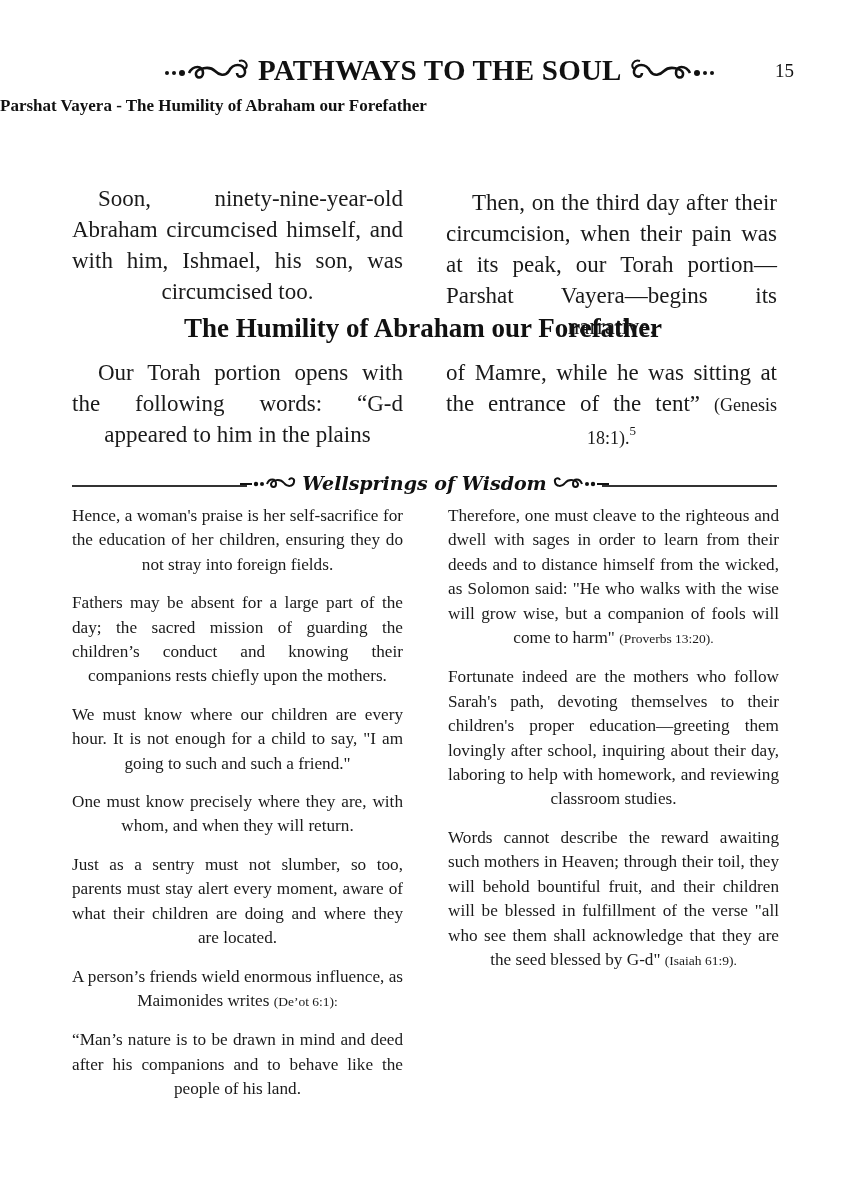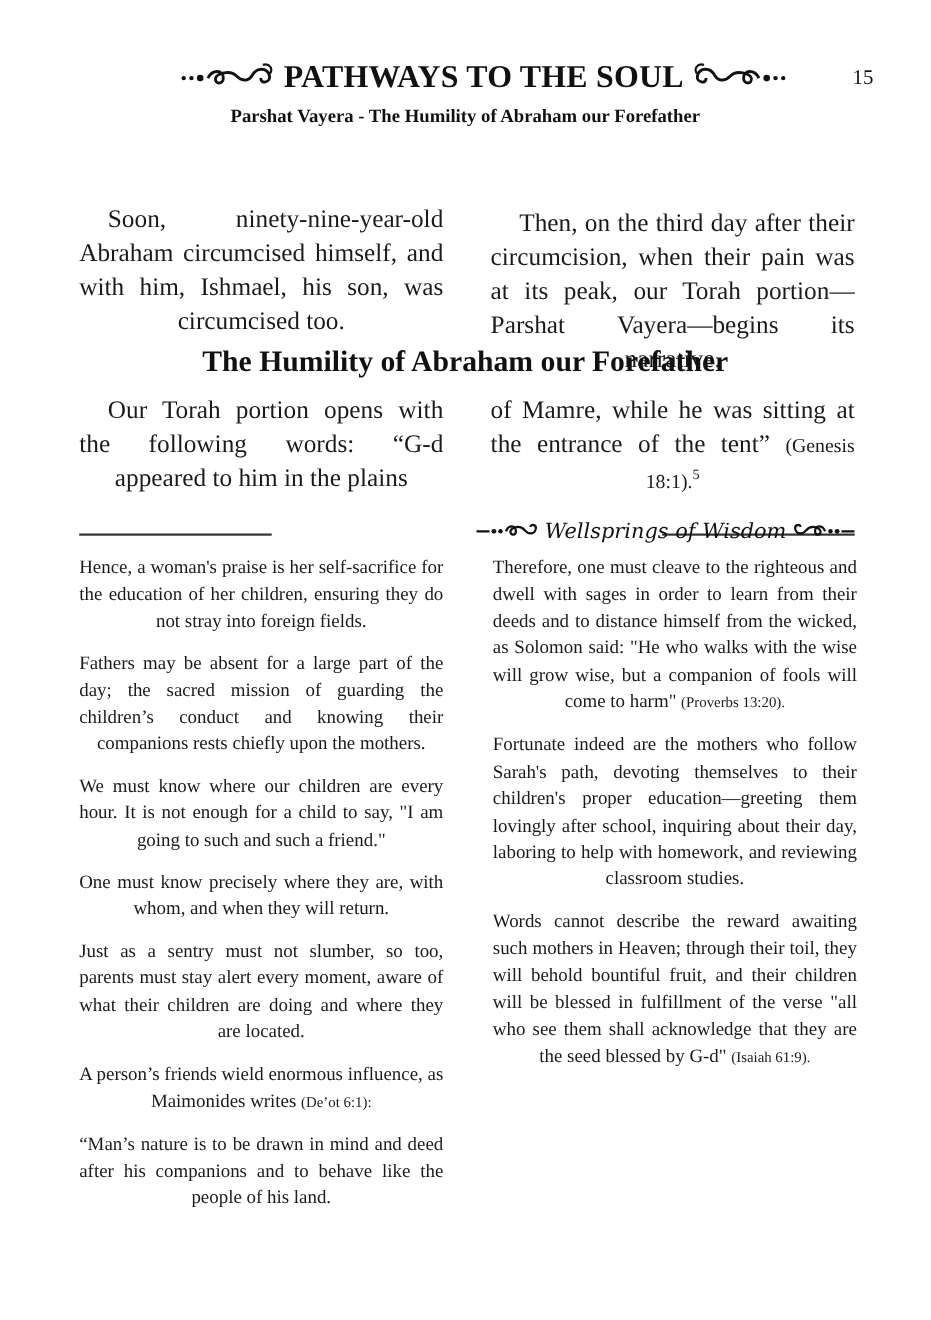--- a/index.html
+++ b/index.html
@@ -4,43 +4,43 @@
 <style>
   html, body { margin: 0; padding: 0; background: #ffffff; }
   body { width: 846px; height: 1200px; position: relative; overflow: hidden;
          font-family: "Liberation Serif", "DejaVu Serif", serif; color: #1a1a1a; }
 
   .header { position: absolute; left: 16px; top: 50px; width: 846px; height: 44px; }
   .header-title { position: absolute; left: 0; width: 846px; top: 0; text-align: center;
                   font-weight: bold; font-size: 29px; letter-spacing: 0.2px; line-height: 40px; color: #111; }
   .header-title .orn { display: inline-block; vertical-align: middle; }
   .page-number { position: absolute; right: 68px; top: 10px; font-weight: normal; font-size: 19px; color: #111; }
-  .subtitle { position: absolute; left: 0; width: 846px; top: 96px; text-align: center;
+  .subtitle { position: absolute; left: 0; width: 846px; top: 96px; 
               font-weight: bold; font-size: 17px; color: #111; }
 
   .col { position: absolute; text-align: justify; text-align-last: center; }
   .main-text { font-size: 23px; line-height: 31px; }
   .indent { text-indent: 26px; }
 
   .top-left { left: 72px; top: 143px; width: 331px; margin-top: 40px; }
   .top-right { left: 446px; top: 143px; width: 331px; margin-top: 44px; }
 
   .section-heading { position: absolute; left: 0; width: 846px; top: 313px; text-align: center;
                      font-weight: bold; font-size: 27px; color: #111; }
   .mid-left { left: 72px; top: 357px; width: 331px; }
   .mid-right { left: 446px; top: 357px; width: 331px; }
   .ref-small { font-size: 18px; }
   sup { font-size: 13px; vertical-align: super; line-height: 0; }
 
   .divider { position: absolute; left: 72px; top: 474px; width: 705px; height: 24px; }
   .divider .rule { position: absolute; top: 11px; height: 2px; background: #333; }
   .divider .rule.l { left: 0; width: 175px; }
   .divider .rule.r { right: 0; width: 175px; }
-  .divider .label { position: absolute; left: 0; width: 705px; top: -2px; text-align: right;
-                    font-style: italic; font-weight: normal; font-size: 19px; color: #111;
+  .divider .label { position: absolute; left: 0; width: 705px; top: -2px; text-align: center;
+                    font-style: italic; font-weight: bold; font-size: 19px; color: #111;
                     font-family: "DejaVu Serif", serif; }
   .divider .label .orn { display: inline-block; vertical-align: middle; }
 
   .side-text { font-size: 17.2px; line-height: 24.4px; }
   .side-left { left: 72px; top: 504px; width: 331px; }
   .side-right { left: 448px; top: 504px; width: 331px; }
   .side-text p { margin: 0 0 14px 0; text-align: justify; text-align-last: center; }
   .side-text .cite { font-size: 13.5px; }
   .side-text .fn-num { font-weight: bold; font-size: 19px; }
   .side-text p.last { text-align-last: justify; }

